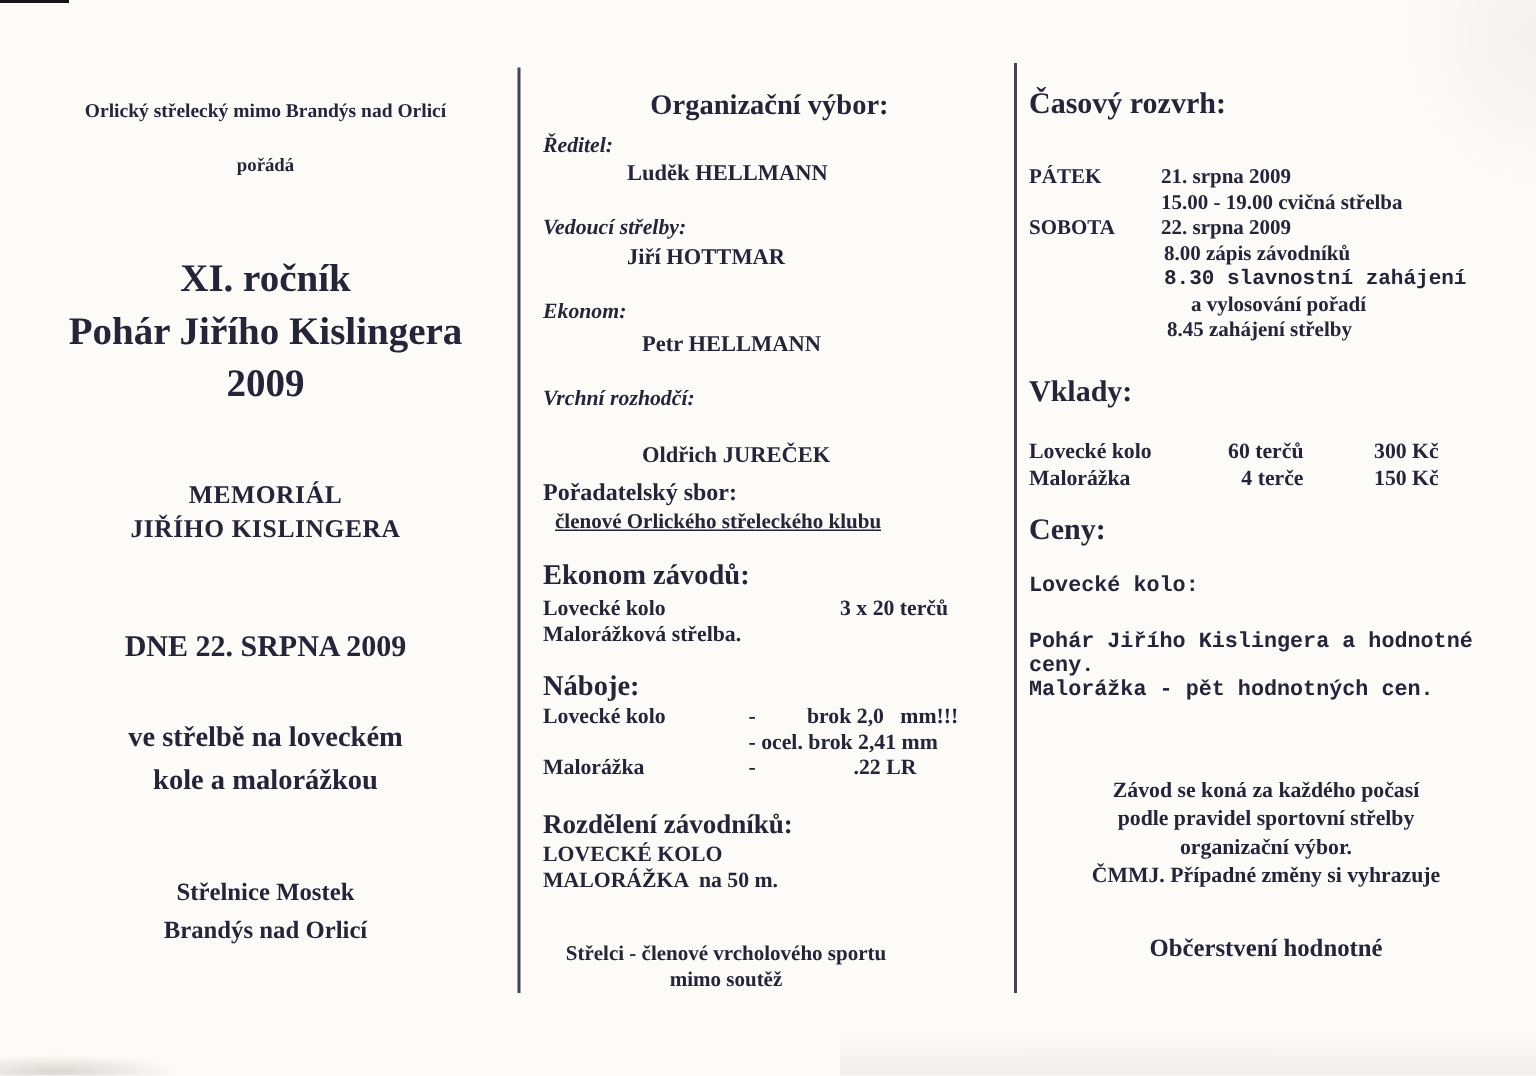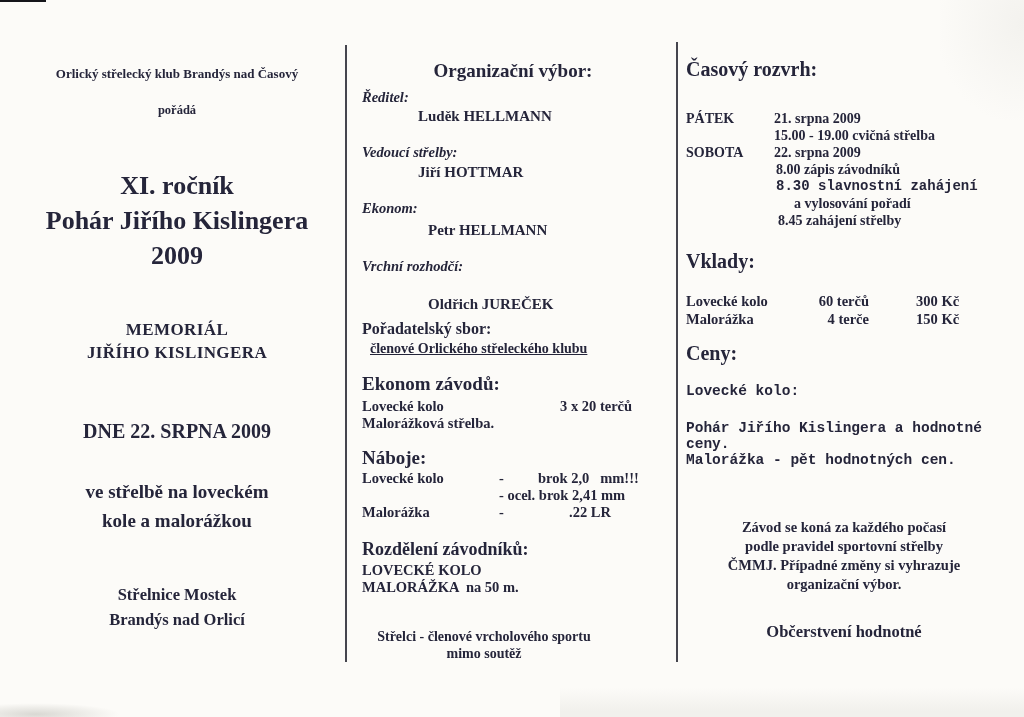--- a/index.html
+++ b/index.html
@@ -64,21 +64,21 @@
 
 <div class="abs edge-top"></div>
 <div class="abs smudge-bl"></div>
 <div class="abs wash-br"></div>
 <div class="abs wash-tr"></div>
 
 <div id="divider-1" class="abs divider"></div>
 <div id="divider-2" class="abs divider"></div>
 
 <div id="col-left" class="abs">
-  <div class="abs ctr l-club">Orlický střelecký klub Brandýs nad Časový</div>
+  <div class="abs ctr l-club">Orlický střelecký mimo Brandýs nad Orlicí</div>
   <div class="abs ctr l-organizes">pořádá</div>
   <div class="abs ctr l-title">
     <div>XI. ročník</div>
     <div>Pohár Jiřího Kislingera</div>
     <div>2009</div>
   </div>
   <div class="abs ctr l-memorial">
     <div>MEMORIÁL</div>
     <div>JIŘÍHO KISLINGERA</div>
   </div>
@@ -177,18 +177,18 @@
   </div>
 
   <div class="abs r-heading" style="top:342px;">Ceny:</div>
   <div class="abs r-line" style="top:383px;">Lovecké kolo:</div>
   <div class="abs r-line" style="top:420px;">Pohár Jiřího Kislingera a hodnotné ceny.</div>
   <div class="abs r-line" style="top:452px;">Malorážka - pět hodnotných cen.</div>
 
   <div class="abs r-note" style="top:518px;">
     <div>Závod se koná za každého počasí</div>
     <div>podle pravidel sportovní střelby</div>
+    <div>organizační výbor.</div>
     <div>ČMMJ. Případné změny si vyhrazuje</div>
-    <div>organizační výbor.</div>
   </div>
 
   <div class="abs r-refresh" style="top:622px;">Občerstvení hodnotné</div>
 </div>
 
 </body></html>

